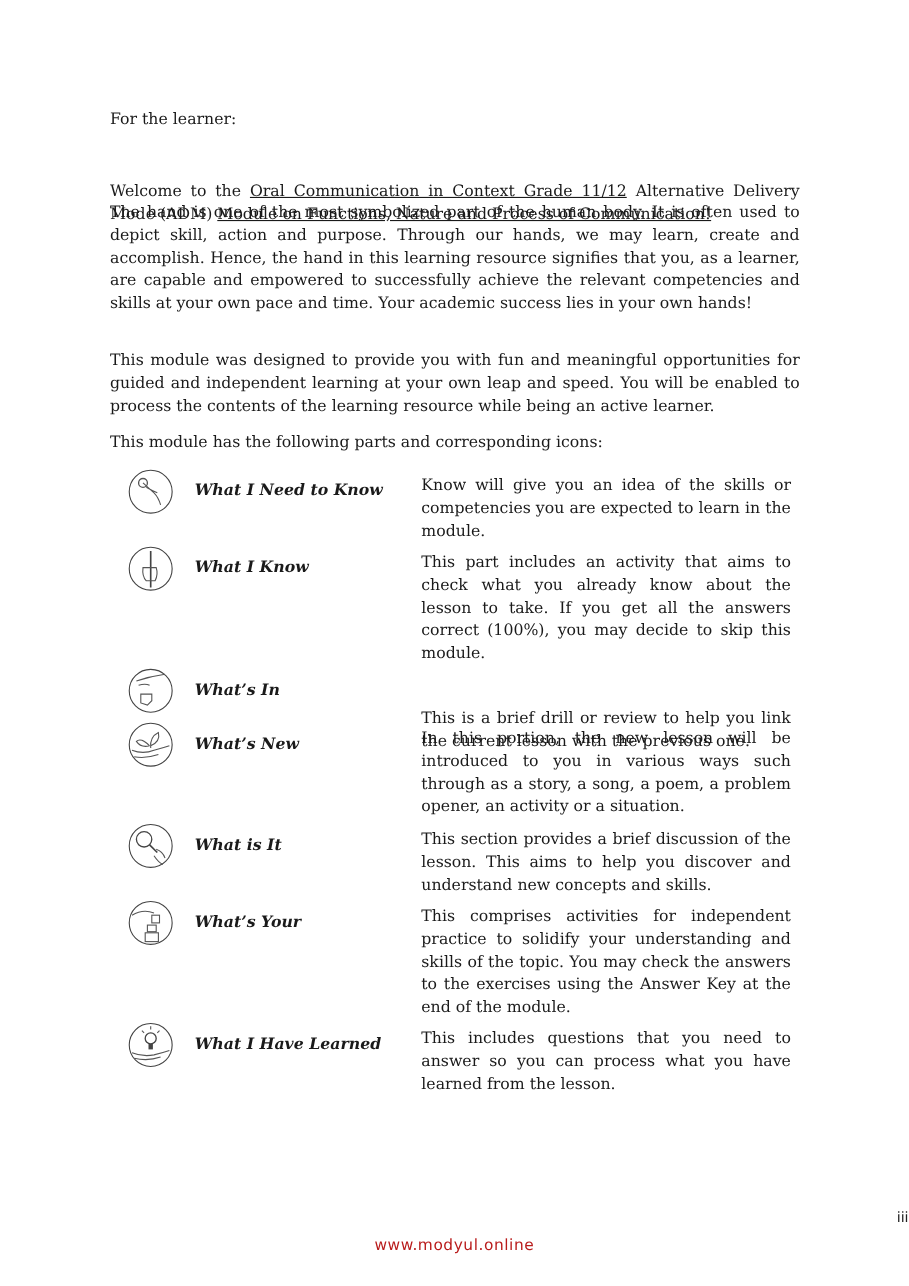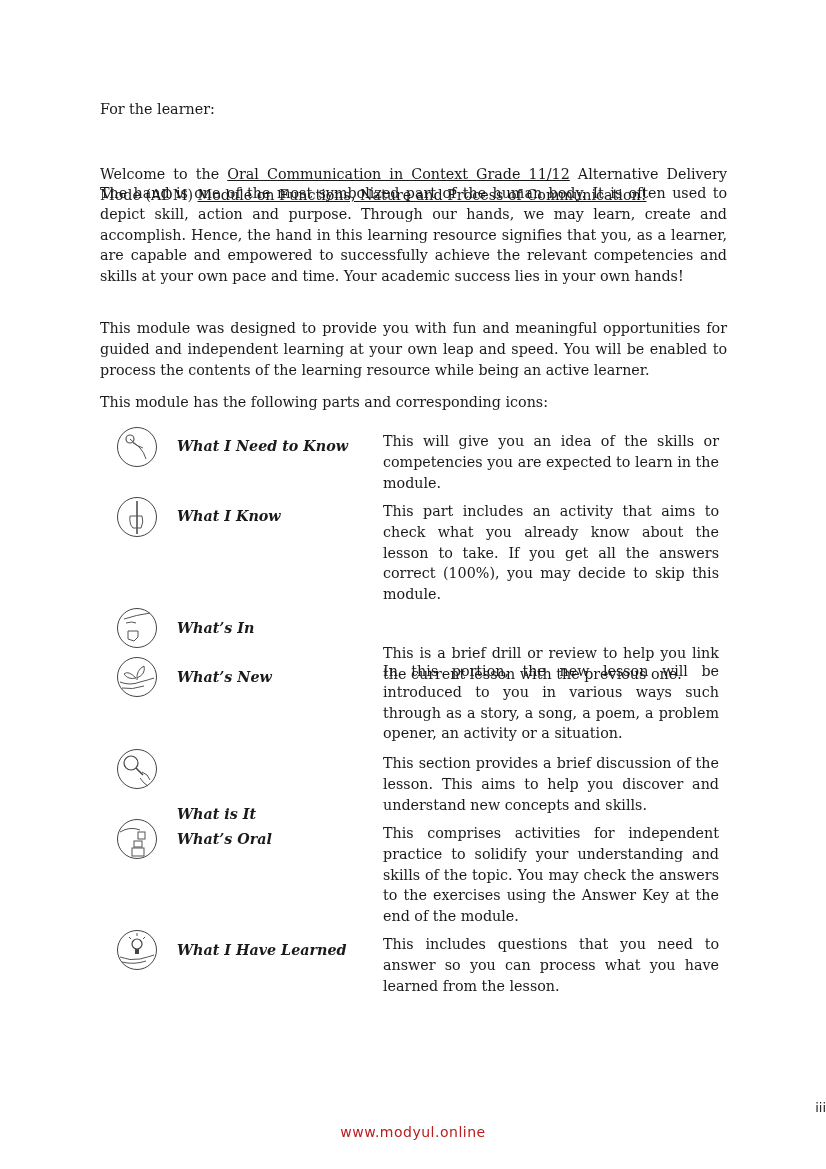--- a/index.html
+++ b/index.html
@@ -44,21 +44,21 @@
 
   <div class="row" style="top:426px;">
     <div class="icon" style="top:0;">
       <svg viewBox="0 0 42 42">
           <circle cx="21" cy="21" r="19.5" fill="none" stroke="#444" stroke-width="1"></circle>
           <circle cx="14" cy="13" r="4" fill="none" stroke="#555" stroke-width="1.2"></circle>
           <path d="M14 13 L24 22 Q28 26 30 33 M17 17 Q22 20 27 22" fill="none" stroke="#555" stroke-width="1"></path>
         </svg>
     </div>
     <div class="label" style="top:10px;">What I Need to Know</div>
-    <p class="desc" style="top:5px;">This will give you an idea of the skills or competencies you are expected to learn in the module.</p>
+    <p class="desc" style="top:5px;">Know will give you an idea of the skills or competencies you are expected to learn in the module.</p>
   </div>
 
   <div class="row" style="top:496px;">
     <div class="icon" style="top:0;">
       <svg viewBox="0 0 42 42">
           <circle cx="21" cy="21" r="19.5" fill="none" stroke="#444" stroke-width="1"></circle>
           <line x1="21" y1="5" x2="21" y2="38" stroke="#444" stroke-width="1.5"></line>
           <path d="M14 20 Q13 28 17 32 L25 32 Q28 26 26 20 Z" fill="none" stroke="#555" stroke-width="1"></path>
         </svg>
     </div>
@@ -93,35 +93,35 @@
 
   <div class="row" style="top:748px;">
     <div class="icon" style="top:0;">
       <svg viewBox="0 0 42 42">
           <circle cx="21" cy="21" r="19.5" fill="none" stroke="#444" stroke-width="1"></circle>
           <circle cx="15" cy="15" r="7" fill="none" stroke="#444" stroke-width="1.2"></circle>
           <line x1="20" y1="20" x2="27" y2="27" stroke="#444" stroke-width="1.5"></line>
           <path d="M26 24 Q32 26 34 32 M24 30 Q28 36 32 38" fill="none" stroke="#555" stroke-width="1"></path>
         </svg>
     </div>
-    <div class="label" style="top:11px;margin-top:45px;">What is It</div>
+    <div class="label" style="top:11px;">What is It</div>
     <p class="desc" style="top:5px;">This section provides a brief discussion of the lesson. This aims to help you discover and understand new concepts and skills.</p>
   </div>
 
   <div class="row" style="top:818px;">
     <div class="icon" style="top:0;">
       <svg viewBox="0 0 42 42">
           <circle cx="21" cy="21" r="19.5" fill="none" stroke="#444" stroke-width="1"></circle>
           <path d="M4 14 Q14 8 24 12" fill="none" stroke="#555" stroke-width="1"></path>
           <rect x="22" y="14" width="7" height="7" fill="none" stroke="#555" stroke-width="1"></rect>
           <rect x="18" y="23" width="8" height="6" fill="none" stroke="#555" stroke-width="1"></rect>
           <rect x="16" y="30" width="12" height="8" fill="none" stroke="#555" stroke-width="1"></rect>
         </svg>
     </div>
-    <div class="label" style="top:11px;">What’s Oral</div>
+    <div class="label" style="top:11px;">What’s Your</div>
     <p class="desc" style="top:5px;">This comprises activities for independent practice to solidify your understanding and skills of the topic. You may check the answers to the exercises using the Answer Key at the end of the module.</p>
   </div>
 
   <div class="row" style="top:929px;">
     <div class="icon" style="top:0;">
       <svg viewBox="0 0 42 42">
           <circle cx="21" cy="21" r="19.5" fill="none" stroke="#444" stroke-width="1"></circle>
           <circle cx="21" cy="15" r="5" fill="none" stroke="#444" stroke-width="1.2"></circle>
           <rect x="19" y="20" width="4" height="5" fill="#444"></rect>
           <path d="M21 4 L21 7 M13 8 L15 10 M29 8 L27 10" stroke="#555" stroke-width="1"></path>

